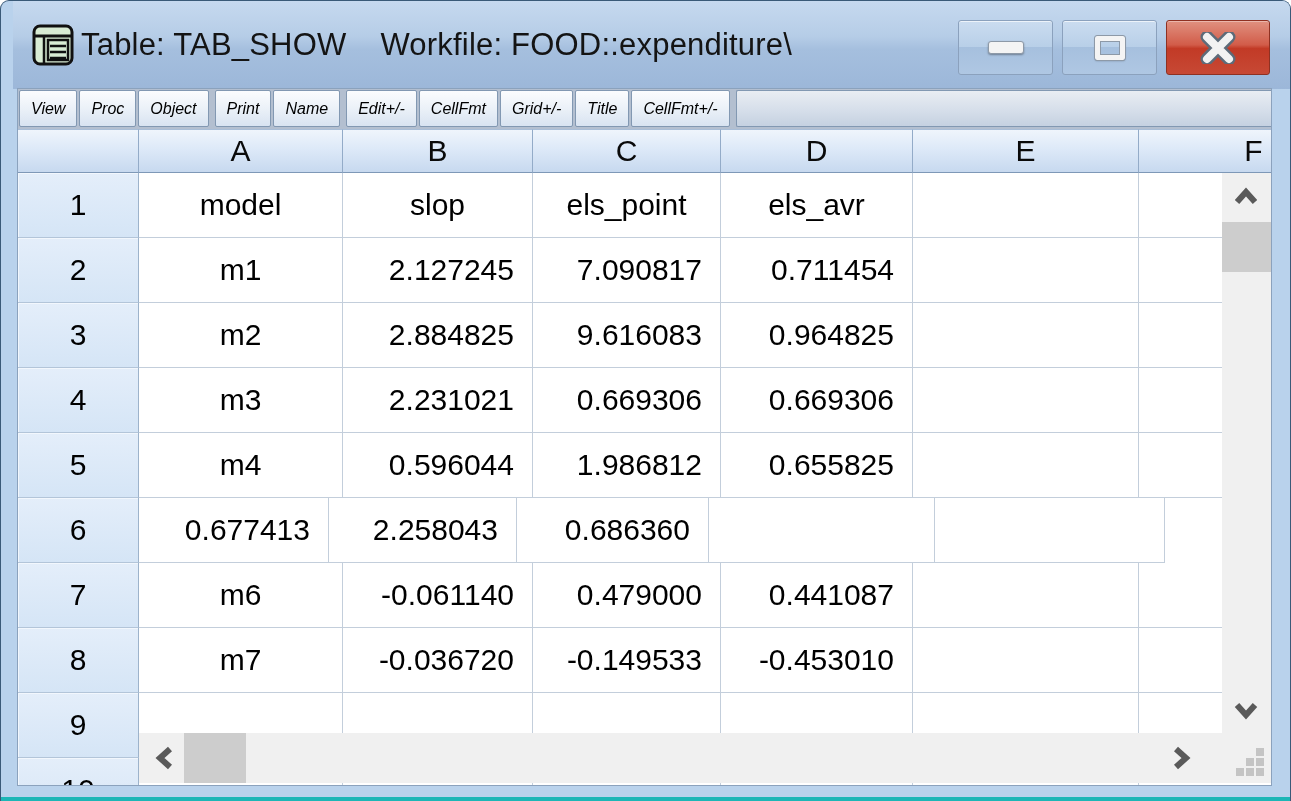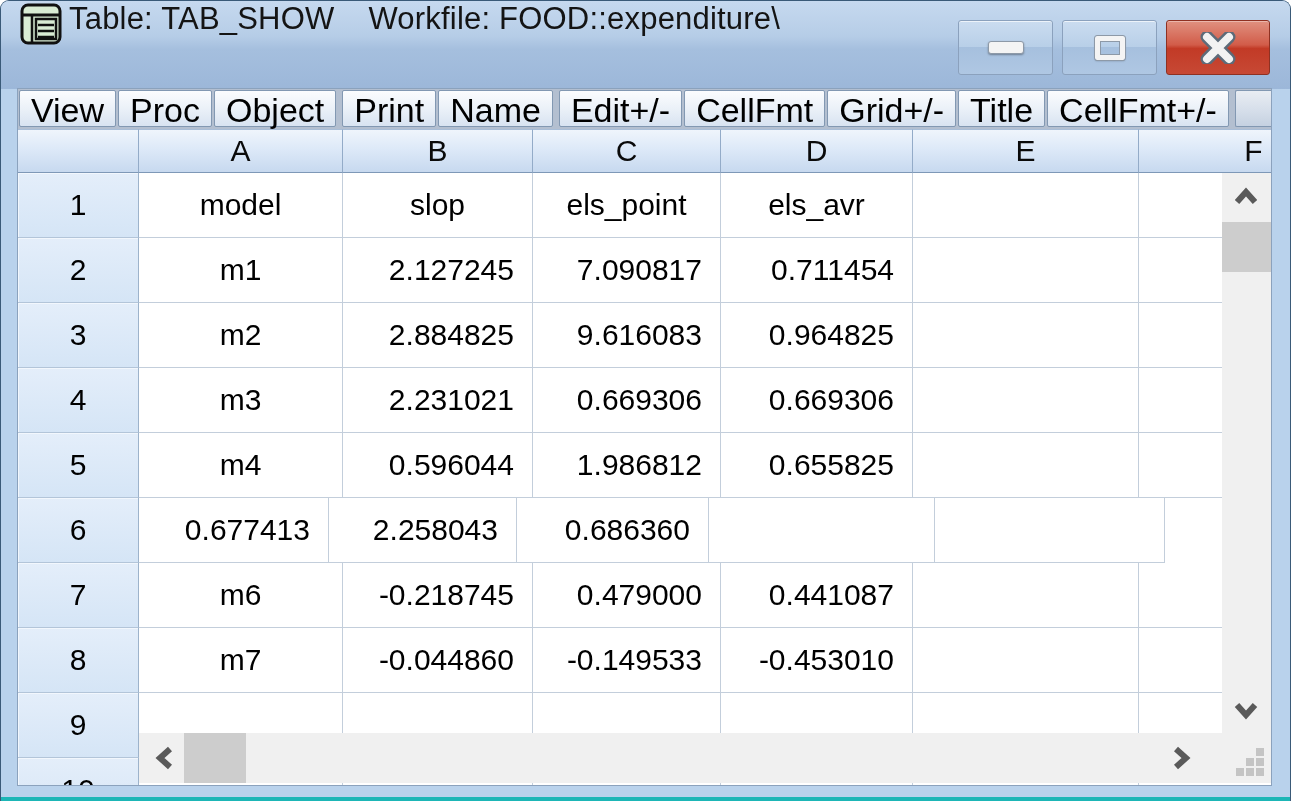--- a/index.html
+++ b/index.html
@@ -1,21 +1,21 @@
 <!DOCTYPE html>
 <html><head>
 <meta charset="utf-8">
 <style>
   html,body{margin:0;padding:0;background:#ffffff;}
   *{box-sizing:border-box;}
   .stage{width:1291px;height:801px;position:relative;font-family:"Liberation Sans","DejaVu Sans",sans-serif;}
   .window{position:absolute;inset:0;background:#b9d2ec;border:1px solid #3a5a78;border-bottom:none;
           border-radius:9px 9px 0 0;overflow:hidden;}
   
-  .titlebar{position:absolute;left:0;top:0;right:0;height:88px;display:flex;
+  .titlebar{position:absolute;left:12px;top:0;right:0;height:88px;display:flex;align-items:center;
             padding-left:18px;background:linear-gradient(#c6d9ef 0%,#b6cde7 40%,#a5bfde 55%,#9cb7d9 100%);}
   .app-icon{width:46px;height:46px;margin-right:4px;flex:0 0 auto;}
   .title-text{font-size:31px;color:#141414;white-space:nowrap;letter-spacing:0.2px;}
   .title-gap{display:inline-block;width:34px;}
   .win-controls{position:absolute;top:19px;right:20px;display:flex;gap:9px;}
   .wbtn{height:55px;border-radius:3px;display:flex;align-items:center;justify-content:center;cursor:default;}
   .wbtn.minmax{width:95px;border:1px solid #8ba1bd;
       background:linear-gradient(#cbdcf0 0%,#b8cfe8 49%,#a6c0de 50%,#afc7e3 100%);
       box-shadow:inset 0 1px 0 rgba(255,255,255,.65);}
   .wbtn.close{width:104px;border:1px solid #8f3122;
@@ -25,23 +25,23 @@
       box-shadow:0 1px 2px rgba(0,0,0,.35);}
   .glyph-max{width:30px;height:24px;border:5px solid #f4f4f4;outline:1px solid #8d99a7;border-radius:2px;
       box-shadow:inset 0 0 0 1px #8d99a7,0 1px 2px rgba(0,0,0,.3);}
   
   .content{position:absolute;left:17px;top:88px;right:19px;bottom:16px;background:#ffffff;
            outline:1px solid #8ba2bd;overflow:hidden;}
   
   .toolbar{position:absolute;left:0;top:0;right:0;height:40px;background:#b3bfd0;
            display:flex;align-items:stretch;padding:1px 0 2px 1px;gap:6px;}
   .tb-group{display:flex;gap:2px;}
-  .tbtn{font-family:"Liberation Sans","DejaVu Sans",sans-serif;font-size:34px;color:#000;padding:0 11px;
+  .tbtn{font-family:"Liberation Sans","DejaVu Sans",sans-serif;font-size:16px;color:#000;padding:0 11px;
         border:1px solid #8298b2;border-radius:2px;
-        background:linear-gradient(#fbfcfe 0%,#ebf1f8 50%,#d8e3f1 100%);white-space:nowrap;}
+        background:linear-gradient(#fbfcfe 0%,#ebf1f8 50%,#d8e3f1 100%);white-space:nowrap;font-style:italic;}
   .tb-fill{flex:1;border:1px solid #8298b2;border-right:none;border-radius:2px 0 0 2px;
         background:linear-gradient(#e9edf3 0%,#d4dde9 60%,#c5d1e1 100%);}
   
   .colheaders{position:absolute;left:0;top:40px;right:0;height:44px;display:flex;overflow:hidden;}
   .hcell{flex:0 0 auto;display:flex;align-items:center;justify-content:center;font-size:30px;color:#0a0a0a;
          background:linear-gradient(#eff5fc 0%,#dde9f8 45%,#c7d9ef 100%);
          border-right:1px solid #93abc8;border-bottom:1px solid #7e98b7;border-top:1px solid #a9bed8;}
   
   .gridbody{position:absolute;left:0;top:84px;right:0;bottom:0;overflow:hidden;background:#fff;}
   .grid-row{display:flex;height:65px;}
@@ -181,30 +181,30 @@
             <div class="gcell gutterc wg">6</div>
             <div class="gcell w1 num">0.677413</div>
             <div class="gcell w2 num">2.258043</div>
             <div class="gcell w3 num">0.686360</div>
             <div class="gcell w4"></div>
             <div class="gcell w5"></div>
           </div>
           <div class="grid-row">
             <div class="gcell gutterc wg">7</div>
             <div class="gcell w0">m6</div>
-            <div class="gcell w1 num">-0.218745</div>
+            <div class="gcell w1 num">-0.061140</div>
             <div class="gcell w2 num">0.479000</div>
             <div class="gcell w3 num">0.441087</div>
             <div class="gcell w4"></div>
             <div class="gcell w5"></div>
           </div>
           <div class="grid-row">
             <div class="gcell gutterc wg">8</div>
             <div class="gcell w0">m7</div>
-            <div class="gcell w1 num">-0.044860</div>
+            <div class="gcell w1 num">-0.036720</div>
             <div class="gcell w2 num">-0.149533</div>
             <div class="gcell w3 num">-0.453010</div>
             <div class="gcell w4"></div>
             <div class="gcell w5"></div>
           </div>
           <div class="grid-row">
             <div class="gcell gutterc wg">9</div>
             <div class="gcell w0"></div>
             <div class="gcell w1 num"></div>
             <div class="gcell w2 num"></div>

